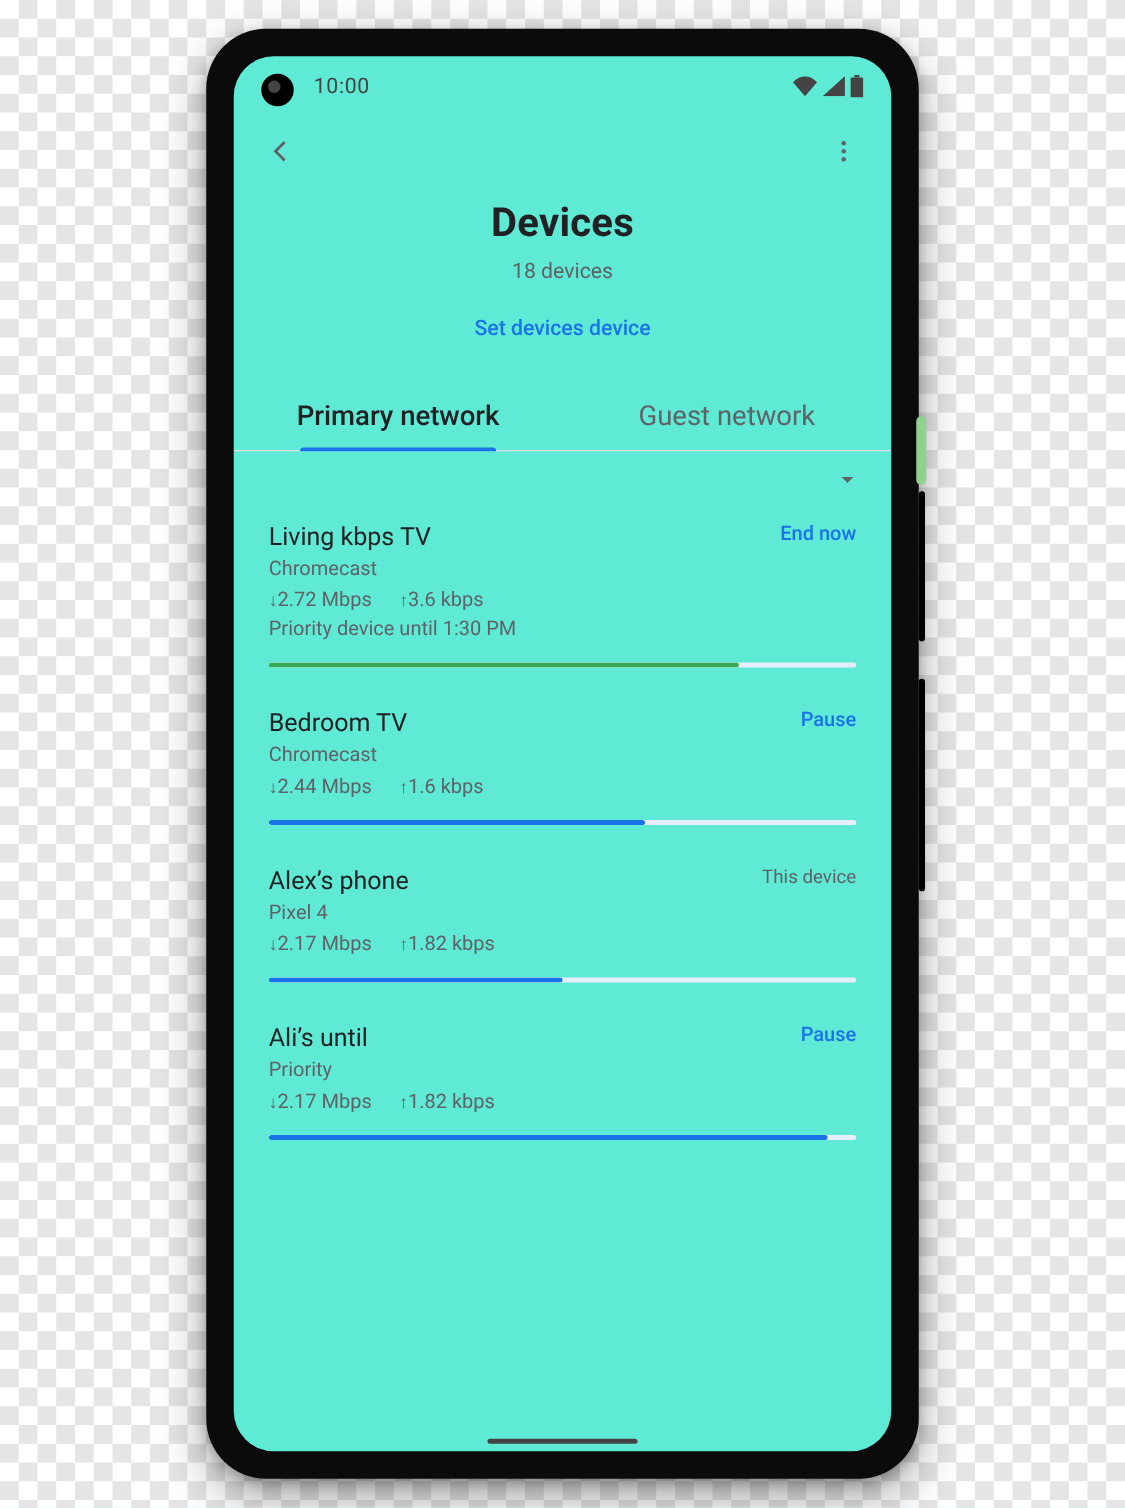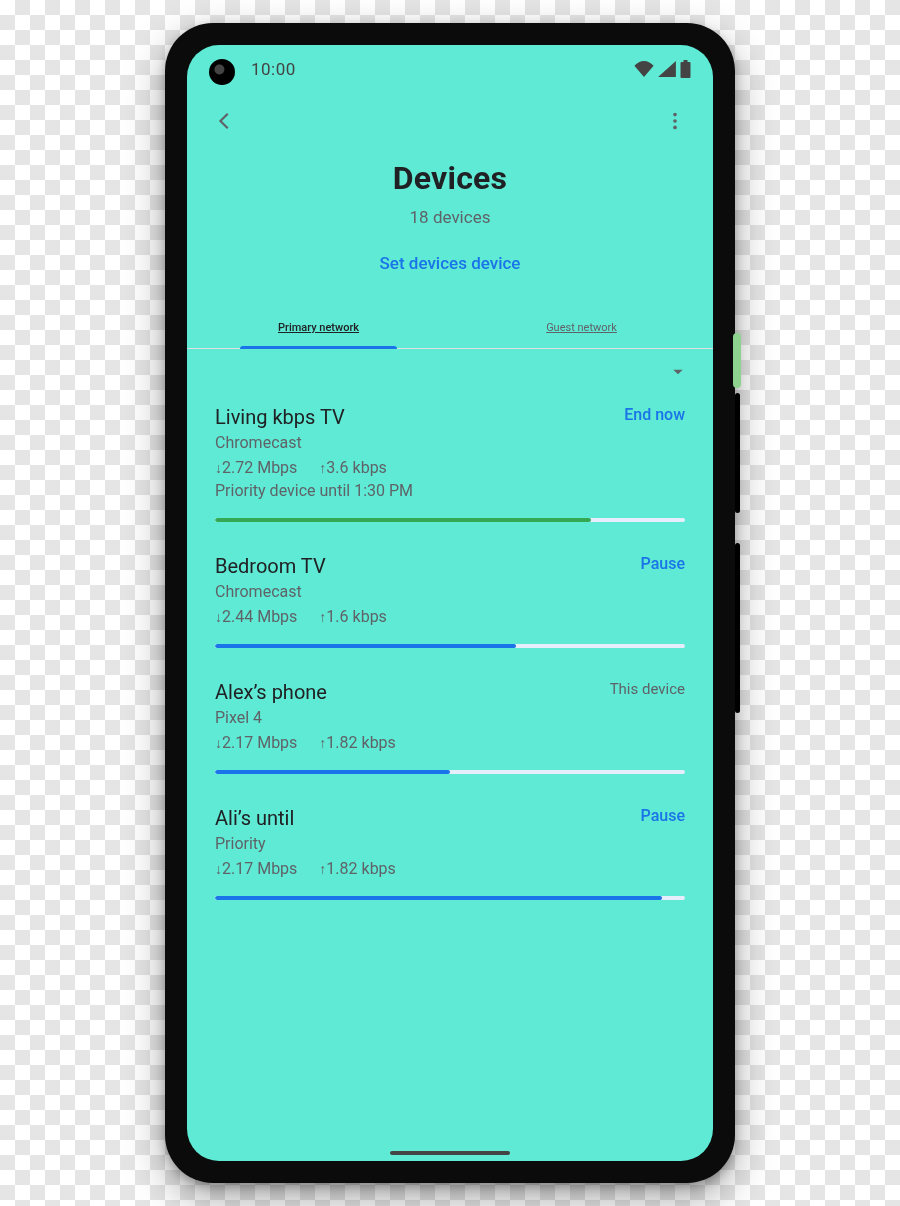--- a/index.html
+++ b/index.html
@@ -94,23 +94,22 @@
     color:var(--accent); font-size:17px; font-weight:500;
   }
 
   
   .tabs{
     display:flex; margin-top:28px;
     border-bottom:1px solid var(--grey-200);
   }
   .tab{
     flex:1; text-align:center; padding:14px 0;
-    font-size:11px; color:var(--grey-700);
+    font-size:22px; color:var(--grey-700);
     position:relative;
-    text-decoration:underline;
   }
   .tab.active{color:#202124; font-weight:500}
   .tab.active::after{
     content:""; position:absolute; left:20%; right:20%; bottom:-1px;
     height:3px; background:var(--accent); border-radius:3px 3px 0 0;
   }
 
   
   .collapse-row{
     display:flex; justify-content:flex-end; padding:16px 28px 4px;

